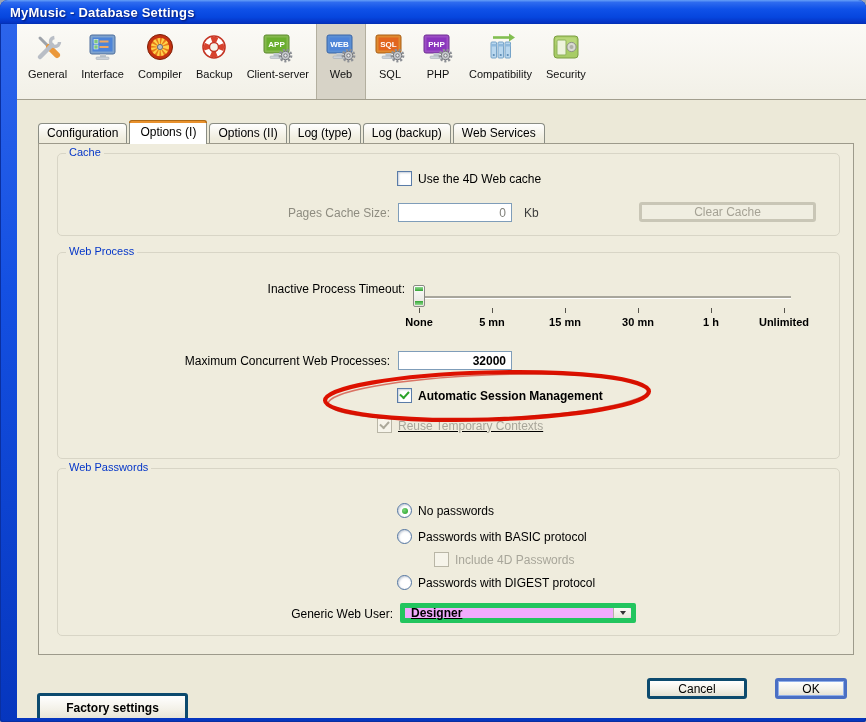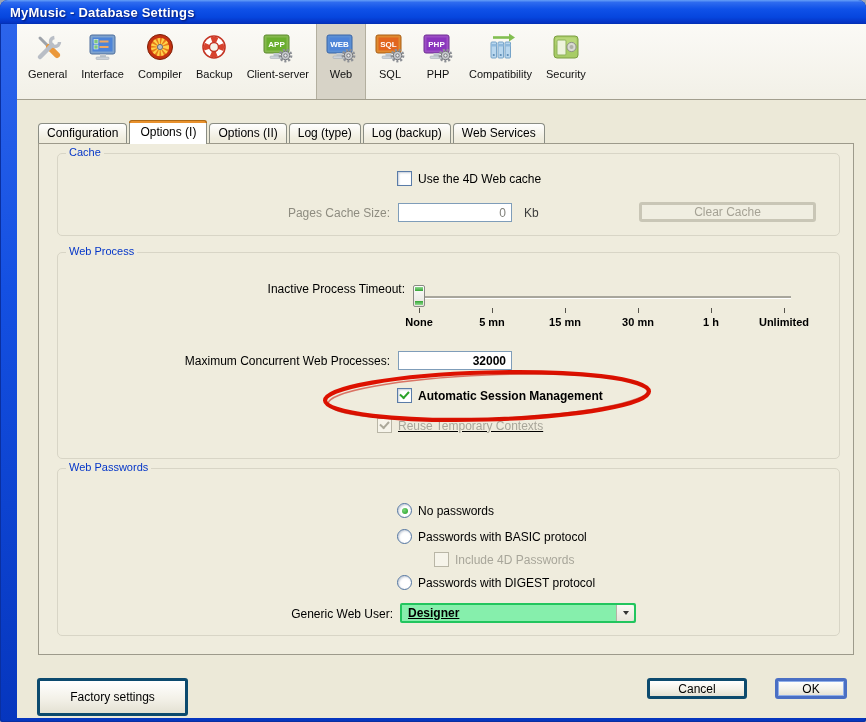--- a/index.html
+++ b/index.html
@@ -81,21 +81,21 @@
   .slider-thumb{position:absolute;width:12px;height:22px;border:1px solid #8A8A85;border-radius:2px;
     background:linear-gradient(180deg,#FDFDFD,#E6E4DC);box-sizing:border-box;}
   .slider-thumb::before{content:'';position:absolute;left:1px;right:1px;top:1px;height:4px;
     background:linear-gradient(180deg,#8FD98F,#35A435);}
   .slider-thumb::after{content:'';position:absolute;left:1px;right:1px;bottom:1px;height:4px;
     background:linear-gradient(0deg,#8FD98F,#35A435);}
   .tick{position:absolute;width:1px;height:5px;background:#55534B;}
   .slider-lbl{position:absolute;width:70px;text-align:center;font-size:11px;font-weight:bold;color:#000;}
 
   
-  .combo{position:absolute;background:#86efac;border:2px solid #22c55e;border-radius:2px;
+  .combo{position:absolute;background:#f0abfc;border:5px solid #22c55e;border-radius:2px;
     box-sizing:border-box;display:flex;align-items:center;}
   .combo .val{flex:1;font-size:12px;font-weight:bold;text-decoration:underline;padding:0 6px;
     overflow:hidden;white-space:nowrap;}
   .combo .arrowbtn{width:17px;align-self:stretch;border-left:1px solid #B5B2A5;border-radius:0 2px 2px 0;
     background:linear-gradient(180deg,#FAF9F5,#E8E5DA);display:flex;align-items:center;justify-content:center;}
   .combo .arrowbtn::after{content:'';width:0;height:0;border-left:3.5px solid transparent;
     border-right:3.5px solid transparent;border-top:4px solid #333;}
 
   .annotation-svg{position:absolute;left:0;top:0;pointer-events:none;z-index:5;}
   .unit{position:absolute;font-size:12px;color:#3C3C3C;}
@@ -332,17 +332,17 @@
           <span class="arrowbtn"></span>
         </div>
       </div>
 
       <svg class="annotation-svg" width="814" height="510" viewBox="0 0 814 510">
         <ellipse cx="448" cy="252" rx="162" ry="23.5" fill="none" stroke="#DD1100" stroke-width="4.2" transform="rotate(-1.6 448 252)"></ellipse>
         <ellipse cx="449" cy="253" rx="160" ry="22" fill="none" stroke="#C81000" stroke-width="1.6" opacity=".55" transform="rotate(-2.4 449 253)"></ellipse>
       </svg>
     </div>
 
-    <div class="btn" style="left:20px;top:654px;width:151px;height:38px;">Factory settings</div>
+    <div class="btn" style="left:20px;top:669px;width:151px;height:30px;font-weight:bold;">Factory settings</div>
     <div class="btn" style="left:630px;top:654px;width:100px;height:21px;">Cancel</div>
     <div class="btn default" style="left:758px;top:654px;width:72px;height:21px;">OK</div>
   </div>
 </div>
 
 </body></html>

